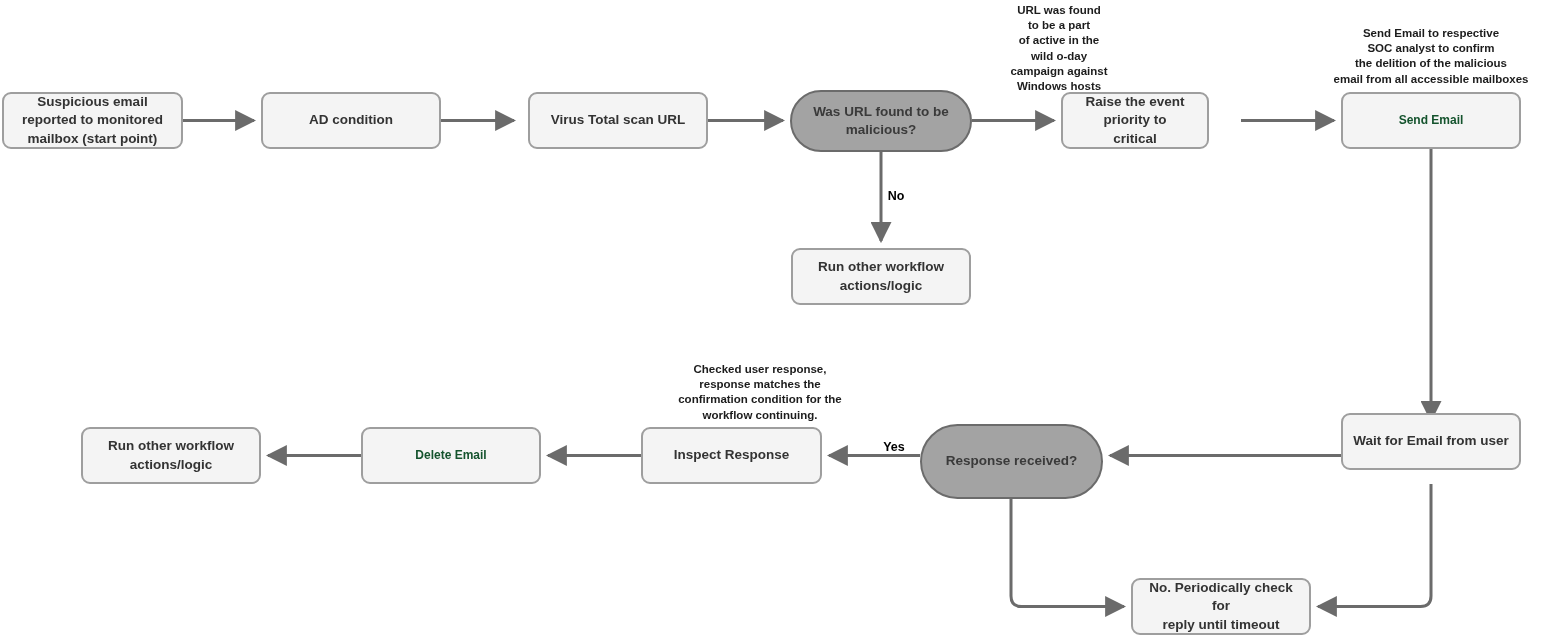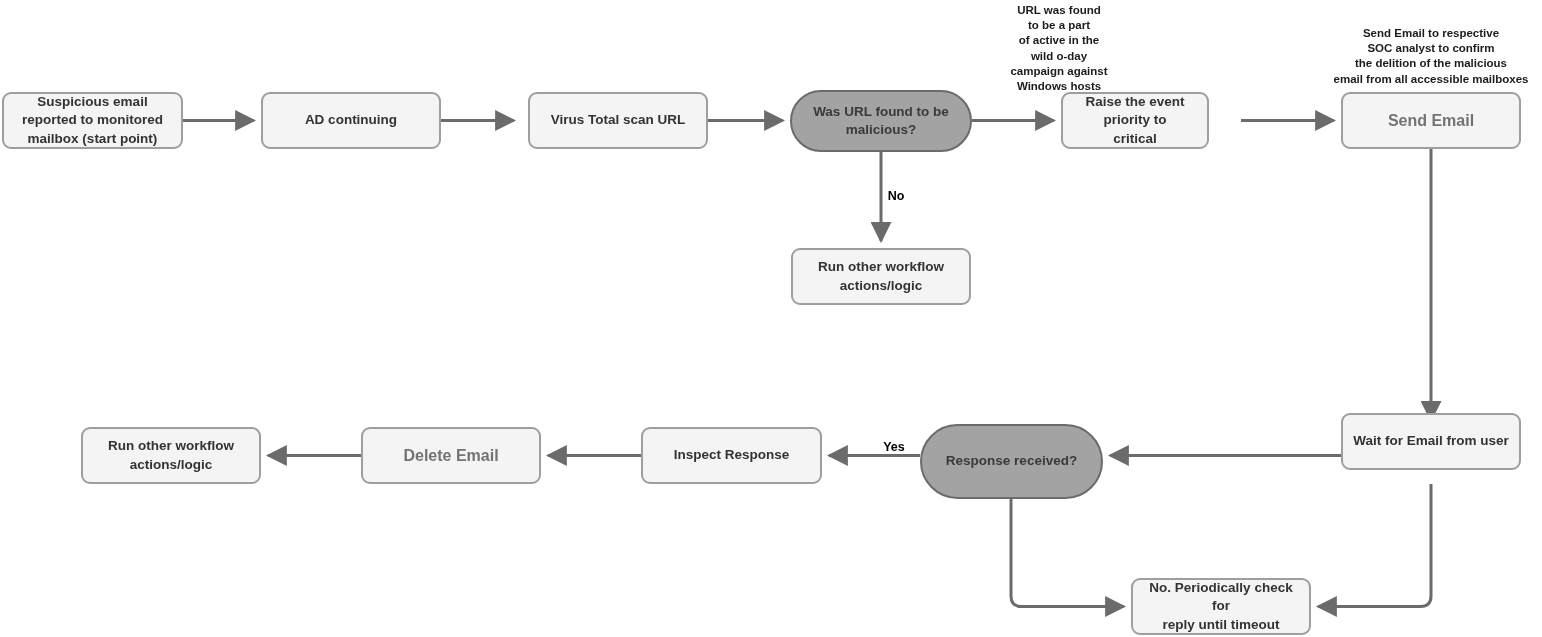--- a/index.html
+++ b/index.html
@@ -43,23 +43,23 @@
     padding: 4px 8px;
   }
   .node.decision {
     background: #a3a3a3;
     border: 2px solid #6b6b6b;
     border-radius: 40px;
     color: #3a3a3a;
     font-weight: bold;
   }
   .node.big {
-    font-size: 16px;
+    font-size: 12px;
     font-weight: bold;
-    color: #737373;
+    color: #14532d;
     border-radius: 9px;
   }
   .node .nlabel {
     display: block;
     white-space: pre-line;
   }
   .edge-label {
     position: absolute;
     color: #1c1c1c;
     font-size: 11.5px;
@@ -114,21 +114,21 @@
       <path d="M 1431 484 L 1431 596 Q 1431 606.5 1420.5 606.5 L 1318 606.5" marker-end="url(#arrow)"></path>
     </g>
   </svg>
 
   <div class="node" style="left: 2px; top: 92px; width: 181px; height: 57px;">
     <span class="nlabel">Suspicious email
 reported to monitored
 mailbox (start point)</span>
   </div>
   <div class="node" style="left: 261px; top: 92px; width: 180px; height: 57px;">
-    <span class="nlabel">AD continuing</span>
+    <span class="nlabel">AD condition</span>
   </div>
   <div class="node" style="left: 521px; top: 92px; width: 180px; height: 57px; margin-left: 7px;">
     <span class="nlabel">Virus Total scan URL</span>
   </div>
   <div class="node decision" style="left: 790px; top: 90px; width: 182px; height: 62px;">
     <span class="nlabel">Was URL found to be
 malicious?</span>
   </div>
   <div class="node" style="left: 1061px; top: 92px; width: 148px; height: 57px;">
     <span class="nlabel">Raise the event priority to
@@ -166,15 +166,19 @@
 to be a part
 of active in the
 wild o-day
 campaign against
 Windows hosts</div>
   <div class="edge-label" style="left: 1286px; top: 26px; width: 290px;">Send Email to respective
 SOC analyst to confirm
 the delition of the malicious
 email from all accessible mailboxes</div>
   <div class="edge-label branch" style="left: 884px; top: 188px; width: 24px;">No</div>
+  <div class="edge-label" style="left: 628px; top: 362px; width: 264px;">Checked user response,
+response matches the
+confirmation condition for the
+workflow continuing.</div>
   <div class="edge-label branch" style="left: 878px; top: 439px; width: 32px;">Yes</div>
 
 </div>
 
 </body></html>

